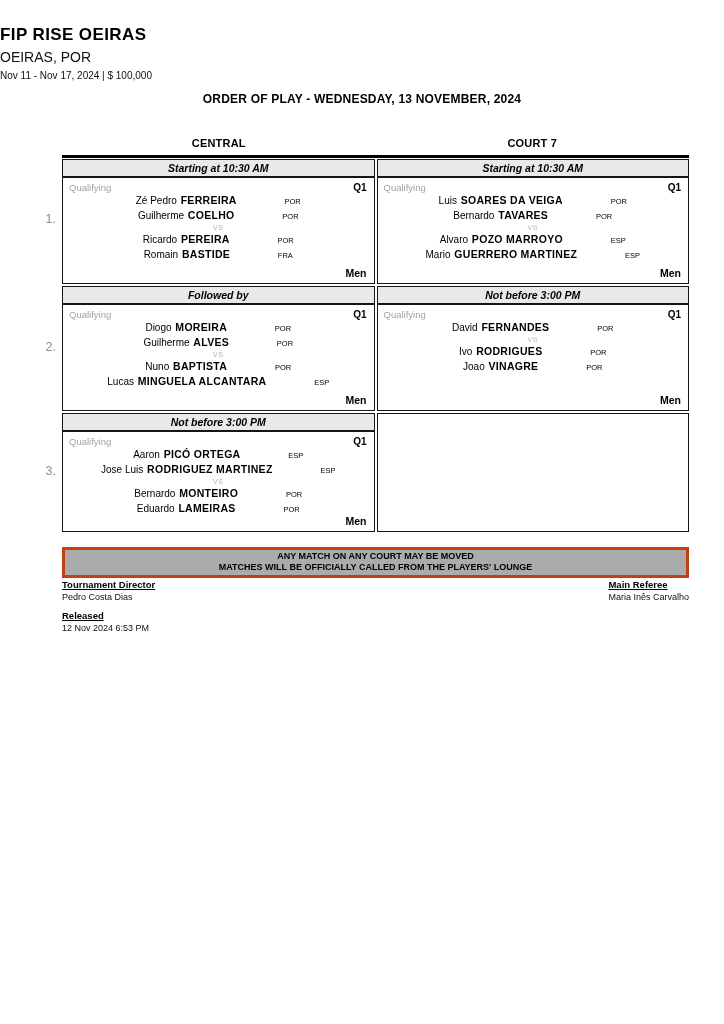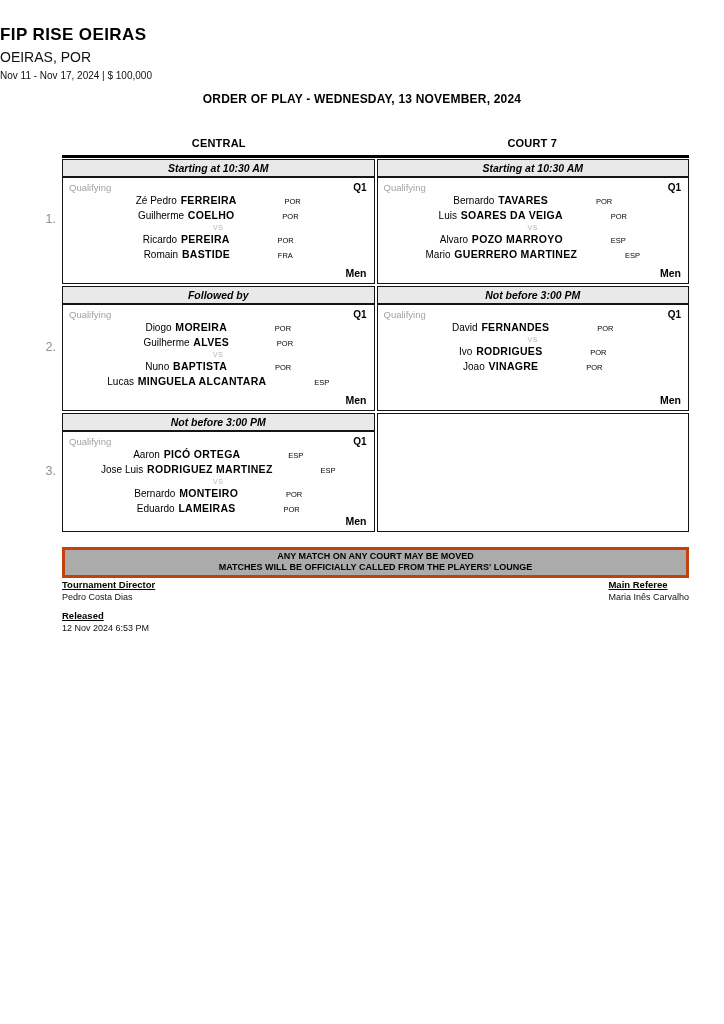--- a/index.html
+++ b/index.html
@@ -141,27 +141,27 @@
 
       <div class="cell">
         <div class="tbar">Starting at 10:30 AM</div>
         <div class="cbody">
           <div class="meta">
             <span class="qual">Qualifying</span>
             <span class="round">Q1</span>
           </div>
           <div class="players">
             <div class="pline">
+              <span class="fn">Luis</span>
+              <span class="ln">SOARES DA VEIGA</span>
+              <span class="cc">POR</span>
+            </div>
+            <div class="pline">
               <span class="fn">Bernardo</span>
               <span class="ln">TAVARES</span>
-              <span class="cc">POR</span>
-            </div>
-            <div class="pline">
-              <span class="fn">Luis</span>
-              <span class="ln">SOARES DA VEIGA</span>
               <span class="cc">POR</span>
             </div>
             <div class="vs">VS</div>
             <div class="pline">
               <span class="fn">Alvaro</span>
               <span class="ln">POZO MARROYO</span>
               <span class="cc">ESP</span>
             </div>
             <div class="pline">
               <span class="fn">Mario</span>

